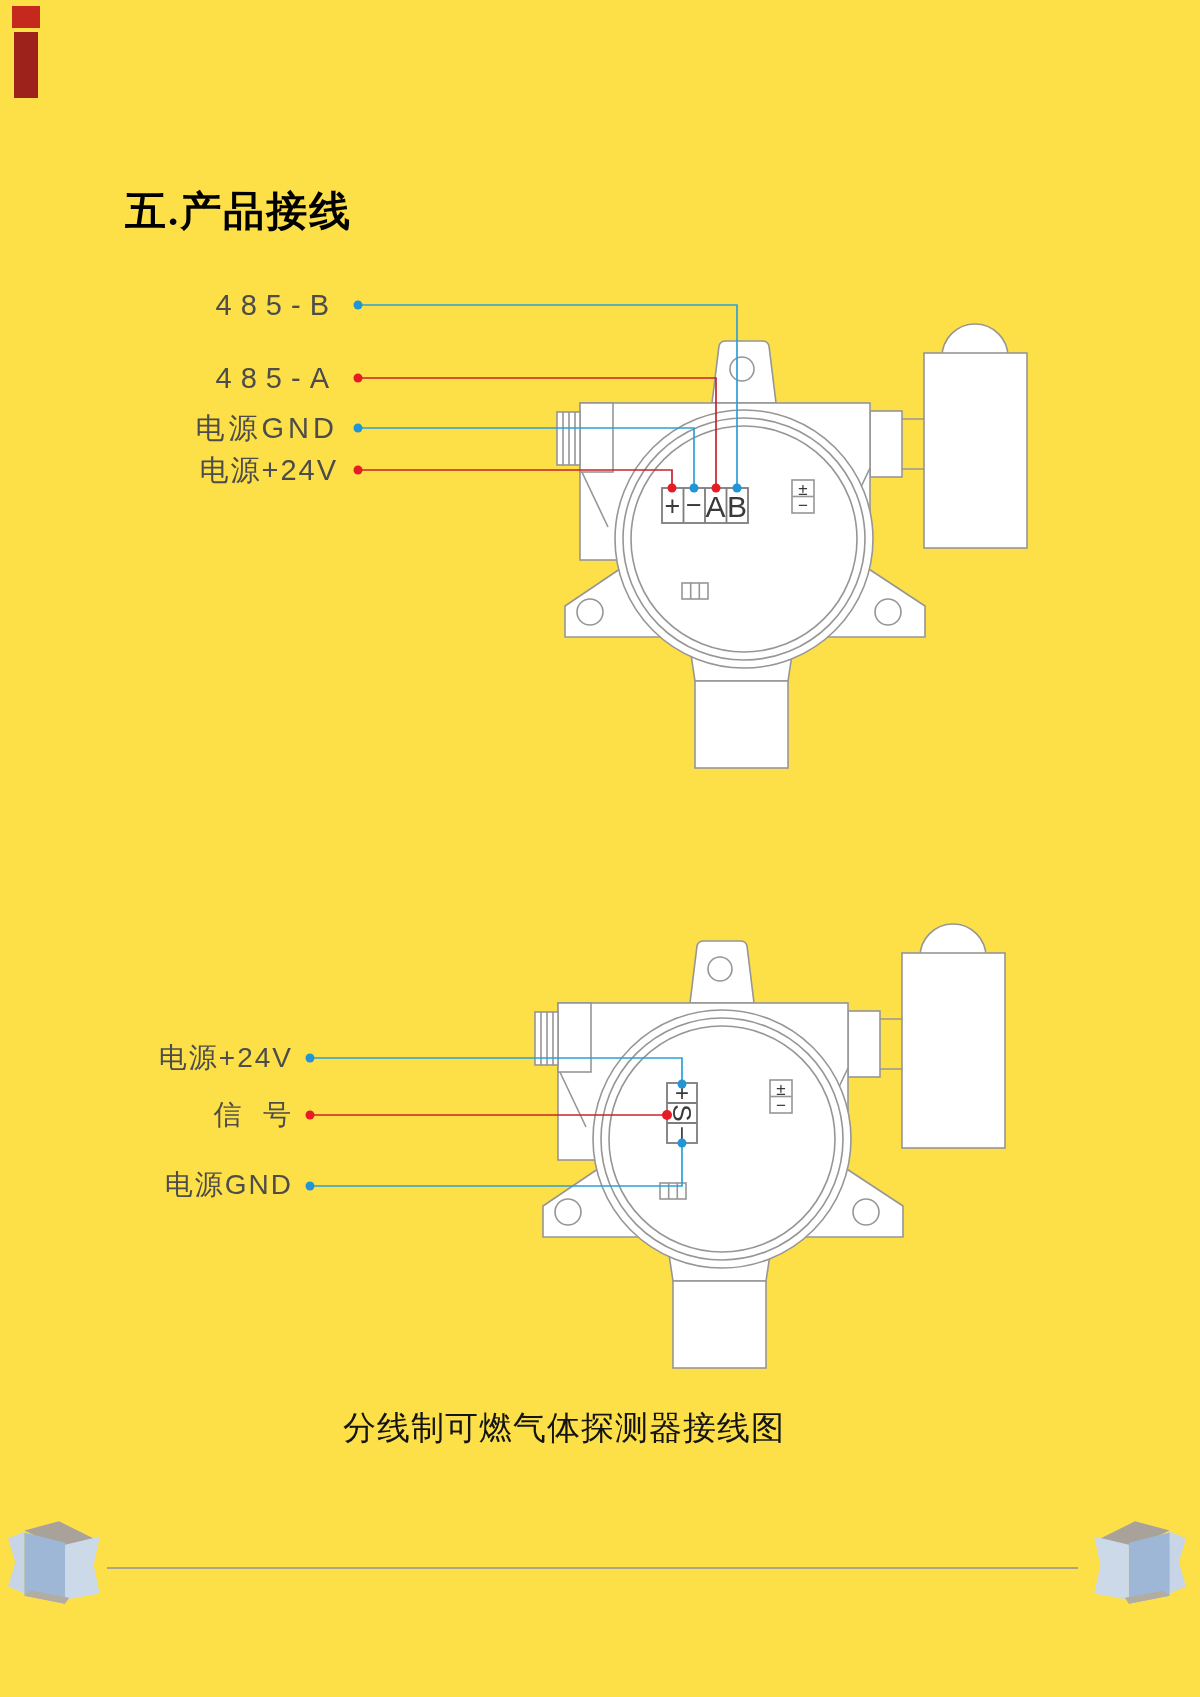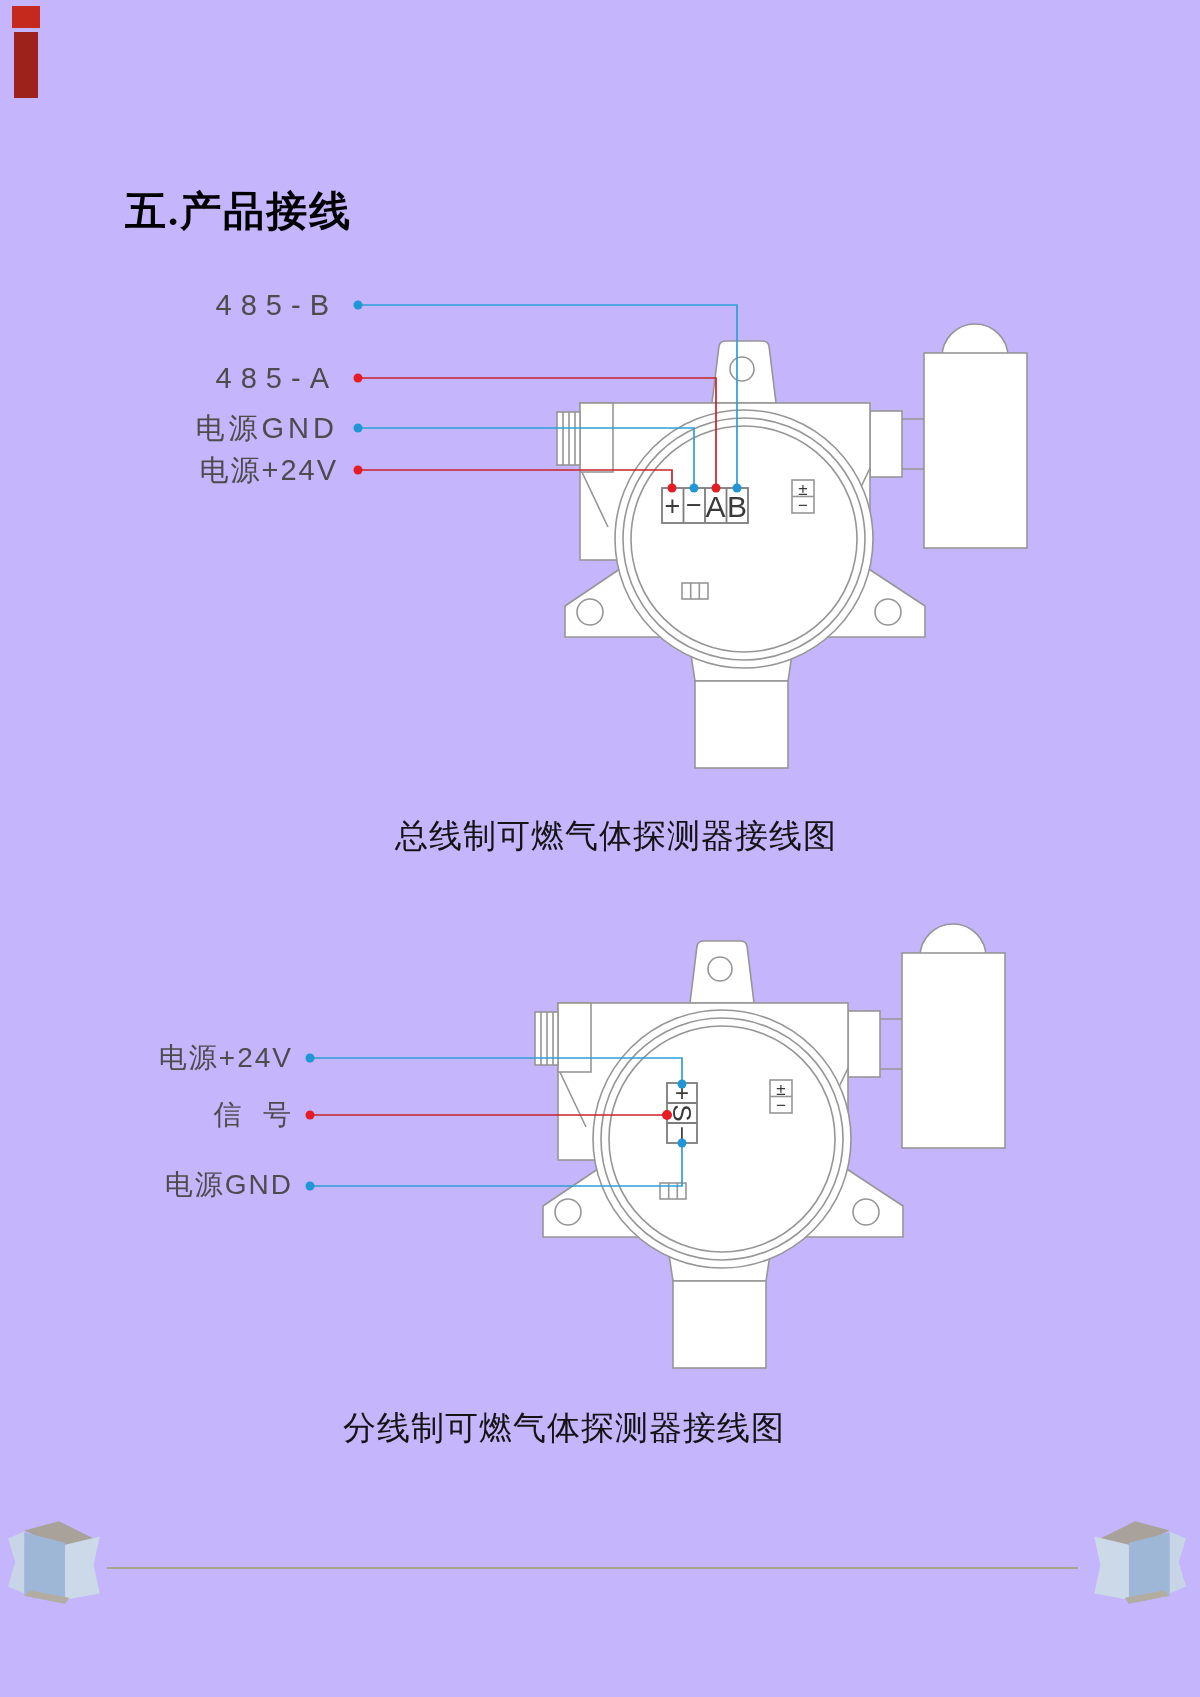--- a/index.html
+++ b/index.html
@@ -1,16 +1,16 @@
 <!DOCTYPE html>
 <html><head>
 <meta charset="utf-8">
 <style>
   html,body{margin:0;padding:0;background:#e8e8e8;}
-  .page{position:relative;width:1200px;height:1697px;background:#c4b5fd;overflow:hidden;
+  .page{position:relative;width:1200px;height:1697px;background:#fde047;overflow:hidden;
         font-family:"Liberation Sans",sans-serif;}
   .abs{position:absolute;}
 
   
   .corner-mark-1{left:12px;top:6px;width:28px;height:22px;background:#c5281c;}
   .corner-mark-2{left:14px;top:32px;width:24px;height:66px;background:#9e221c;}
 
   
   .page-title{left:125px;top:184px;font-family:"Liberation Serif",serif;font-weight:bold;
               font-size:41px;color:#000;letter-spacing:2px;white-space:pre;}
@@ -154,21 +154,20 @@
       <circle class="dot-red" cx="667" cy="1115" r="5"></circle>
       <circle class="dot-blue" cx="682" cy="1143" r="4.5"></circle>
     </g>
   </svg>
 
   <div class="abs wlabel d1-label ls-wide" style="top:287px;">485-B</div>
   <div class="abs wlabel d1-label ls-wide" style="top:360px;margin-left:44px;">485-A</div>
   <div class="abs wlabel d1-label ls-mid" style="top:410px;">电源GND</div>
   <div class="abs wlabel d1-label ls-sm" style="top:452px;">电源+24V</div>
 
-  <div class="abs caption" style="left:616px;top:814px;">总线制可燃气体探测器接线图</div>
 
   <div class="abs wlabel d2-label ls-sm" style="top:1040px;">电源+24V</div>
   <div class="abs wlabel d2-label ls-sm" style="top:1097px;">信  号</div>
   <div class="abs wlabel d2-label ls-sm" style="top:1167px;">电源GND</div>
 
   <div class="abs caption" style="left:564px;top:1406px;">分线制可燃气体探测器接线图</div>
 
   <svg class="abs ribbon ribbon-left" viewBox="0 0 104 88">
     <polygon points="2,22 18,15 18,76 2,69 9,45" fill="#c8d5e6"></polygon>
     <polygon points="18,14 52,5 90,24 56,32" fill="#a9a29a"></polygon>

